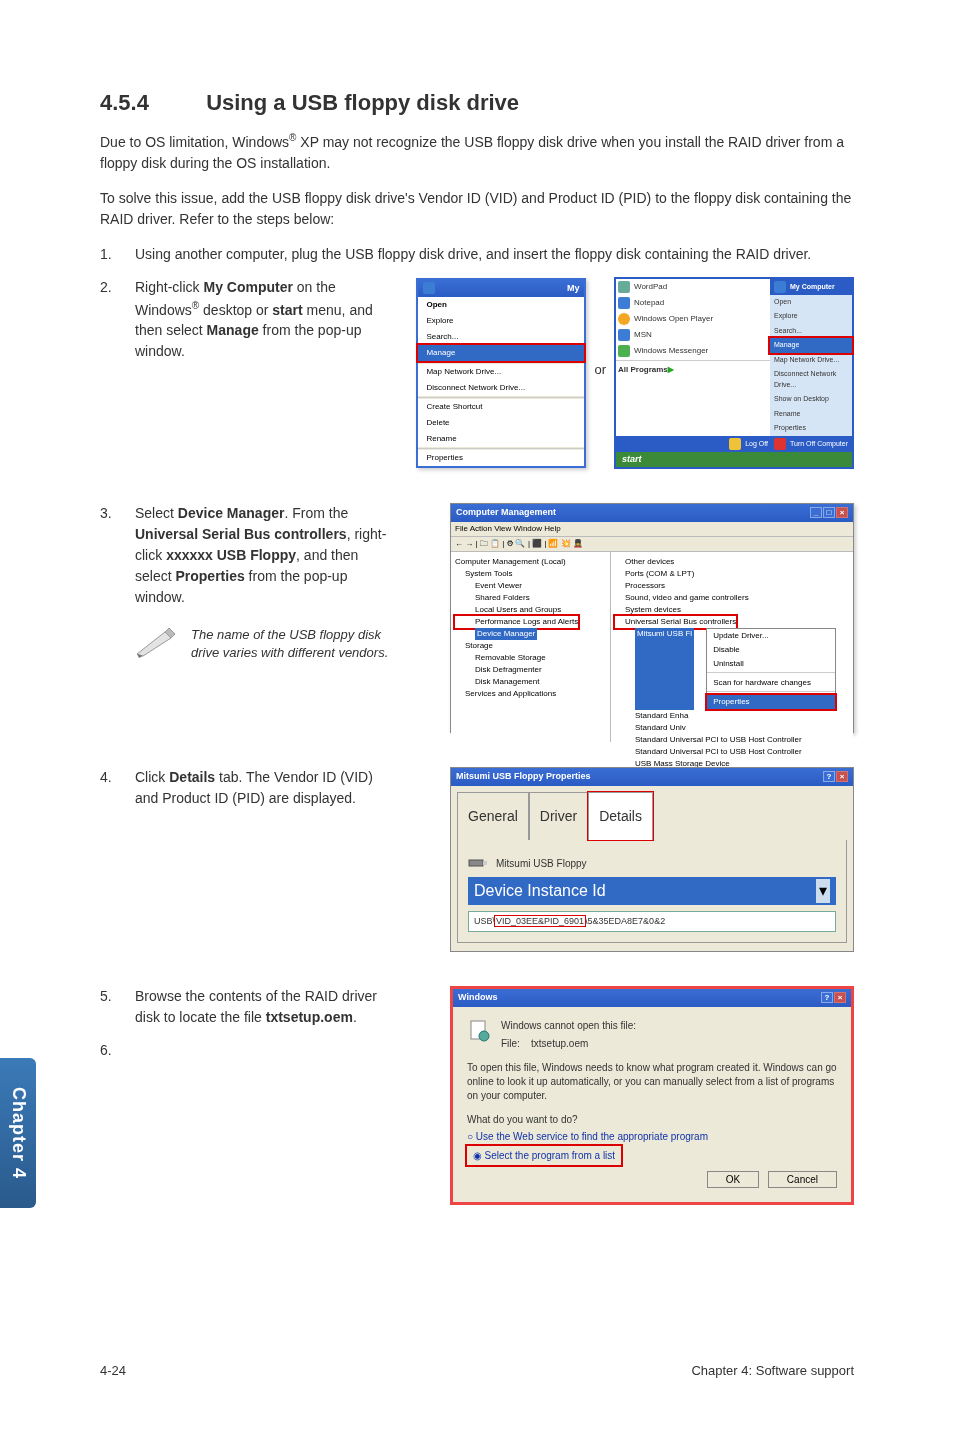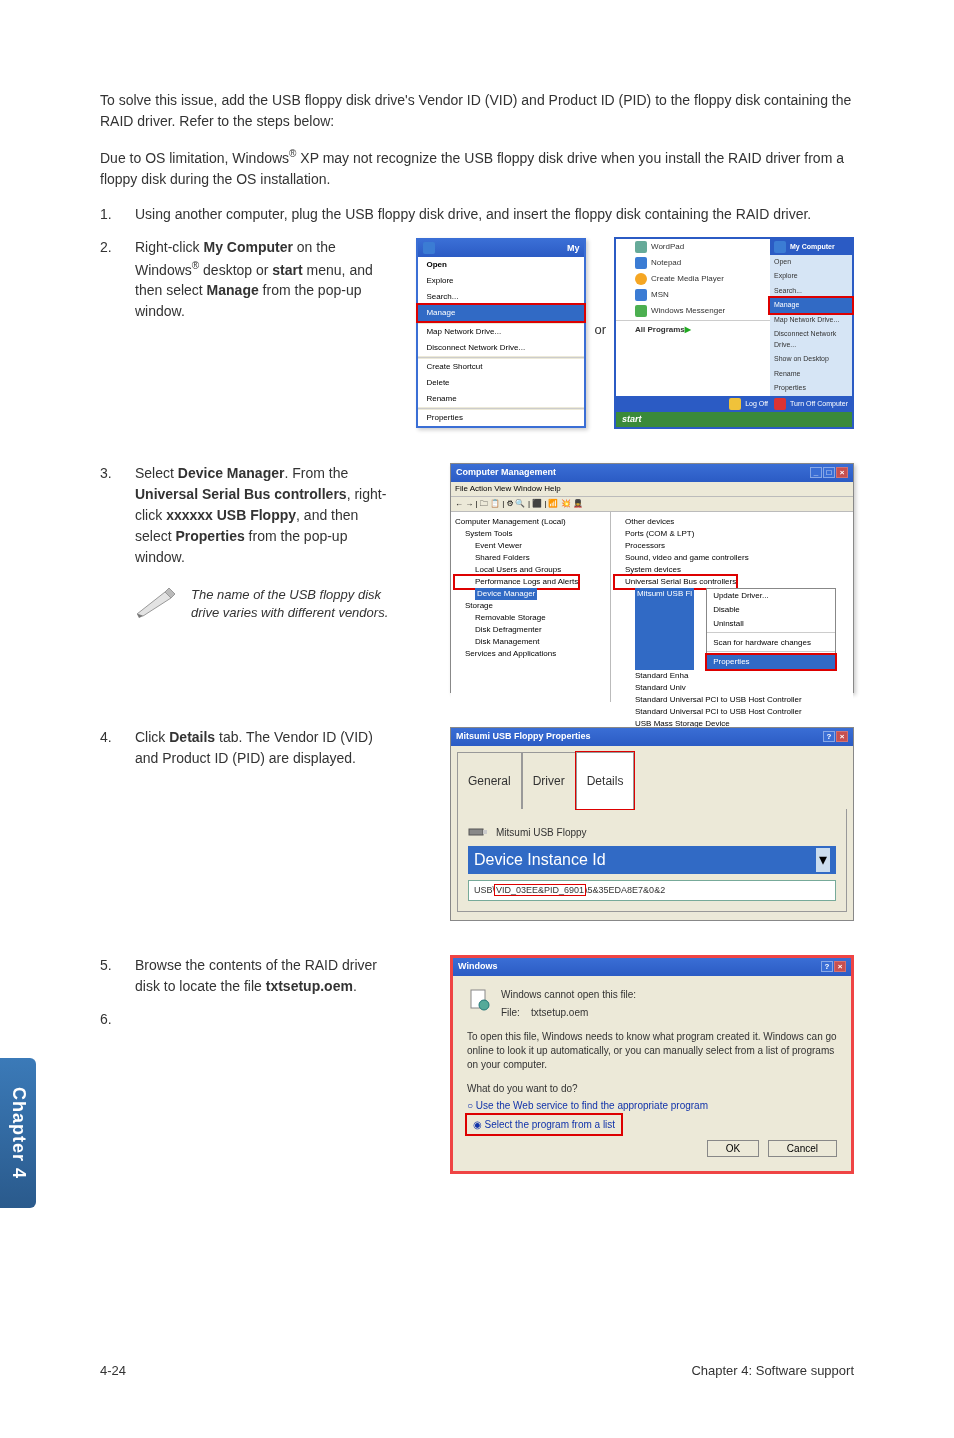--- a/index.html
+++ b/index.html
@@ -94,21 +94,21 @@
   .ico-orange { background: #f5a623; border-radius: 50%; }
   .ico-yellow { background: #f0c23a; }
 
   .or-word { font-size: 13px; padding-bottom: 6px; }
 
   .startmenu {
     width: 185px;
     border: 2px solid #2b5bc4;
     background: #fff;
   }
-  .startmenu .row { display: flex; align-items: center; padding: 2px 19px; font-size: 8px; }
+  .startmenu .row { display: flex; align-items: center; padding: 2px 2px; font-size: 8px; }
   .startmenu .rightcol {
     background: #d6e5f5;
     width: 82px;
     font-size: 7px;
   }
   .startmenu-wrap { display: flex; }
   .startmenu-left { flex: 1; background: #fff; }
   .sm-hilite { background: #316ac5; color: #fff; outline: 2px solid #d00; }
   .rightcol .sm-item { padding: 2px 4px; }
 
@@ -154,23 +154,23 @@
   .prop-dialog {
     width: 404px;
     border: 1px solid #888;
     background: #ece9d8;
     font-size: 10px;
   }
   .prop-tabs { display: flex; padding: 6px 6px 0 6px; gap: 0; }
   .prop-tab {
     border: 1px solid #999;
     border-bottom: none;
-    padding: 19px 10px;
+    padding: 13px 10px;
     background: #ece9d8;
-    font-size: 12px;
+    font-size: 14px;
   }
   .prop-tab.active { background: #fff; outline: 1px solid #d00; }
   .prop-body { background: #ece9d8; margin: 0 6px 8px 6px; border: 1px solid #999; border-top: none; padding: 10px; }
   .field-row { display: flex; align-items: center; gap: 8px; margin: 6px 0; }
   .combo {
     background: #316ac5; color: #fff; padding: 2px 6px; flex: 1;
     display: flex; justify-content: space-between; align-items: center;
     font-size: 16px;
   }
   .combo .dd { background: #cde; color: #000; width: 14px; text-align: center; }
@@ -227,25 +227,29 @@
     font-size: 13px;
     color: #333;
   }
   .svg-usb { width: 20px; height: 14px; }
 </style>
 </head>
 <body>
 
 <div class="page">
 
-
-  <p class="para">To solve this issue, add the USB floppy disk drive's Vendor ID (VID) and Product ID (PID) to the floppy disk containing the RAID driver. Refer to the steps below:</p>
+  <h2 class="section-title">
+    <span class="sect-num">4.5.4</span>
+    <span>Using a USB floppy disk drive</span>
+  </h2>
+
   <p class="para">
     <span>Due to OS limitation, Windows</span><span class="sup">®</span><span> XP may not recognize the USB floppy disk drive when you install the RAID driver from a floppy disk during the OS installation.</span>
   </p>
+  <p class="para">To solve this issue, add the USB floppy disk drive's Vendor ID (VID) and Product ID (PID) to the floppy disk containing the RAID driver. Refer to the steps below:</p>
 
   <div class="step-row steps">
     <div class="step-num">1.</div>
     <div class="step-body">Using another computer, plug the USB floppy disk drive, and insert the floppy disk containing the RAID driver.</div>
   </div>
 
   <div class="block-with-img steps">
     <div class="step-col step-row">
       <div class="step-num">2.</div>
       <div class="step-body">
@@ -281,21 +285,21 @@
             <div class="row">
                 <span class="tiny-ico"></span>
                 <span>WordPad</span>
               </div>
             <div class="row">
                 <span class="tiny-ico ico-blue"></span>
                 <span>Notepad</span>
               </div>
             <div class="row">
                 <span class="tiny-ico ico-orange"></span>
-                <span>Create Media Player</span>
+                <span>Windows Open Player</span>
               </div>
             <div class="row">
                 <span class="tiny-ico ico-blue"></span>
                 <span>MSN</span>
               </div>
             <div class="row">
                 <span class="tiny-ico ico-green"></span>
                 <span>Windows Messenger</span>
               </div>
             <div class="menu-sep"></div>

